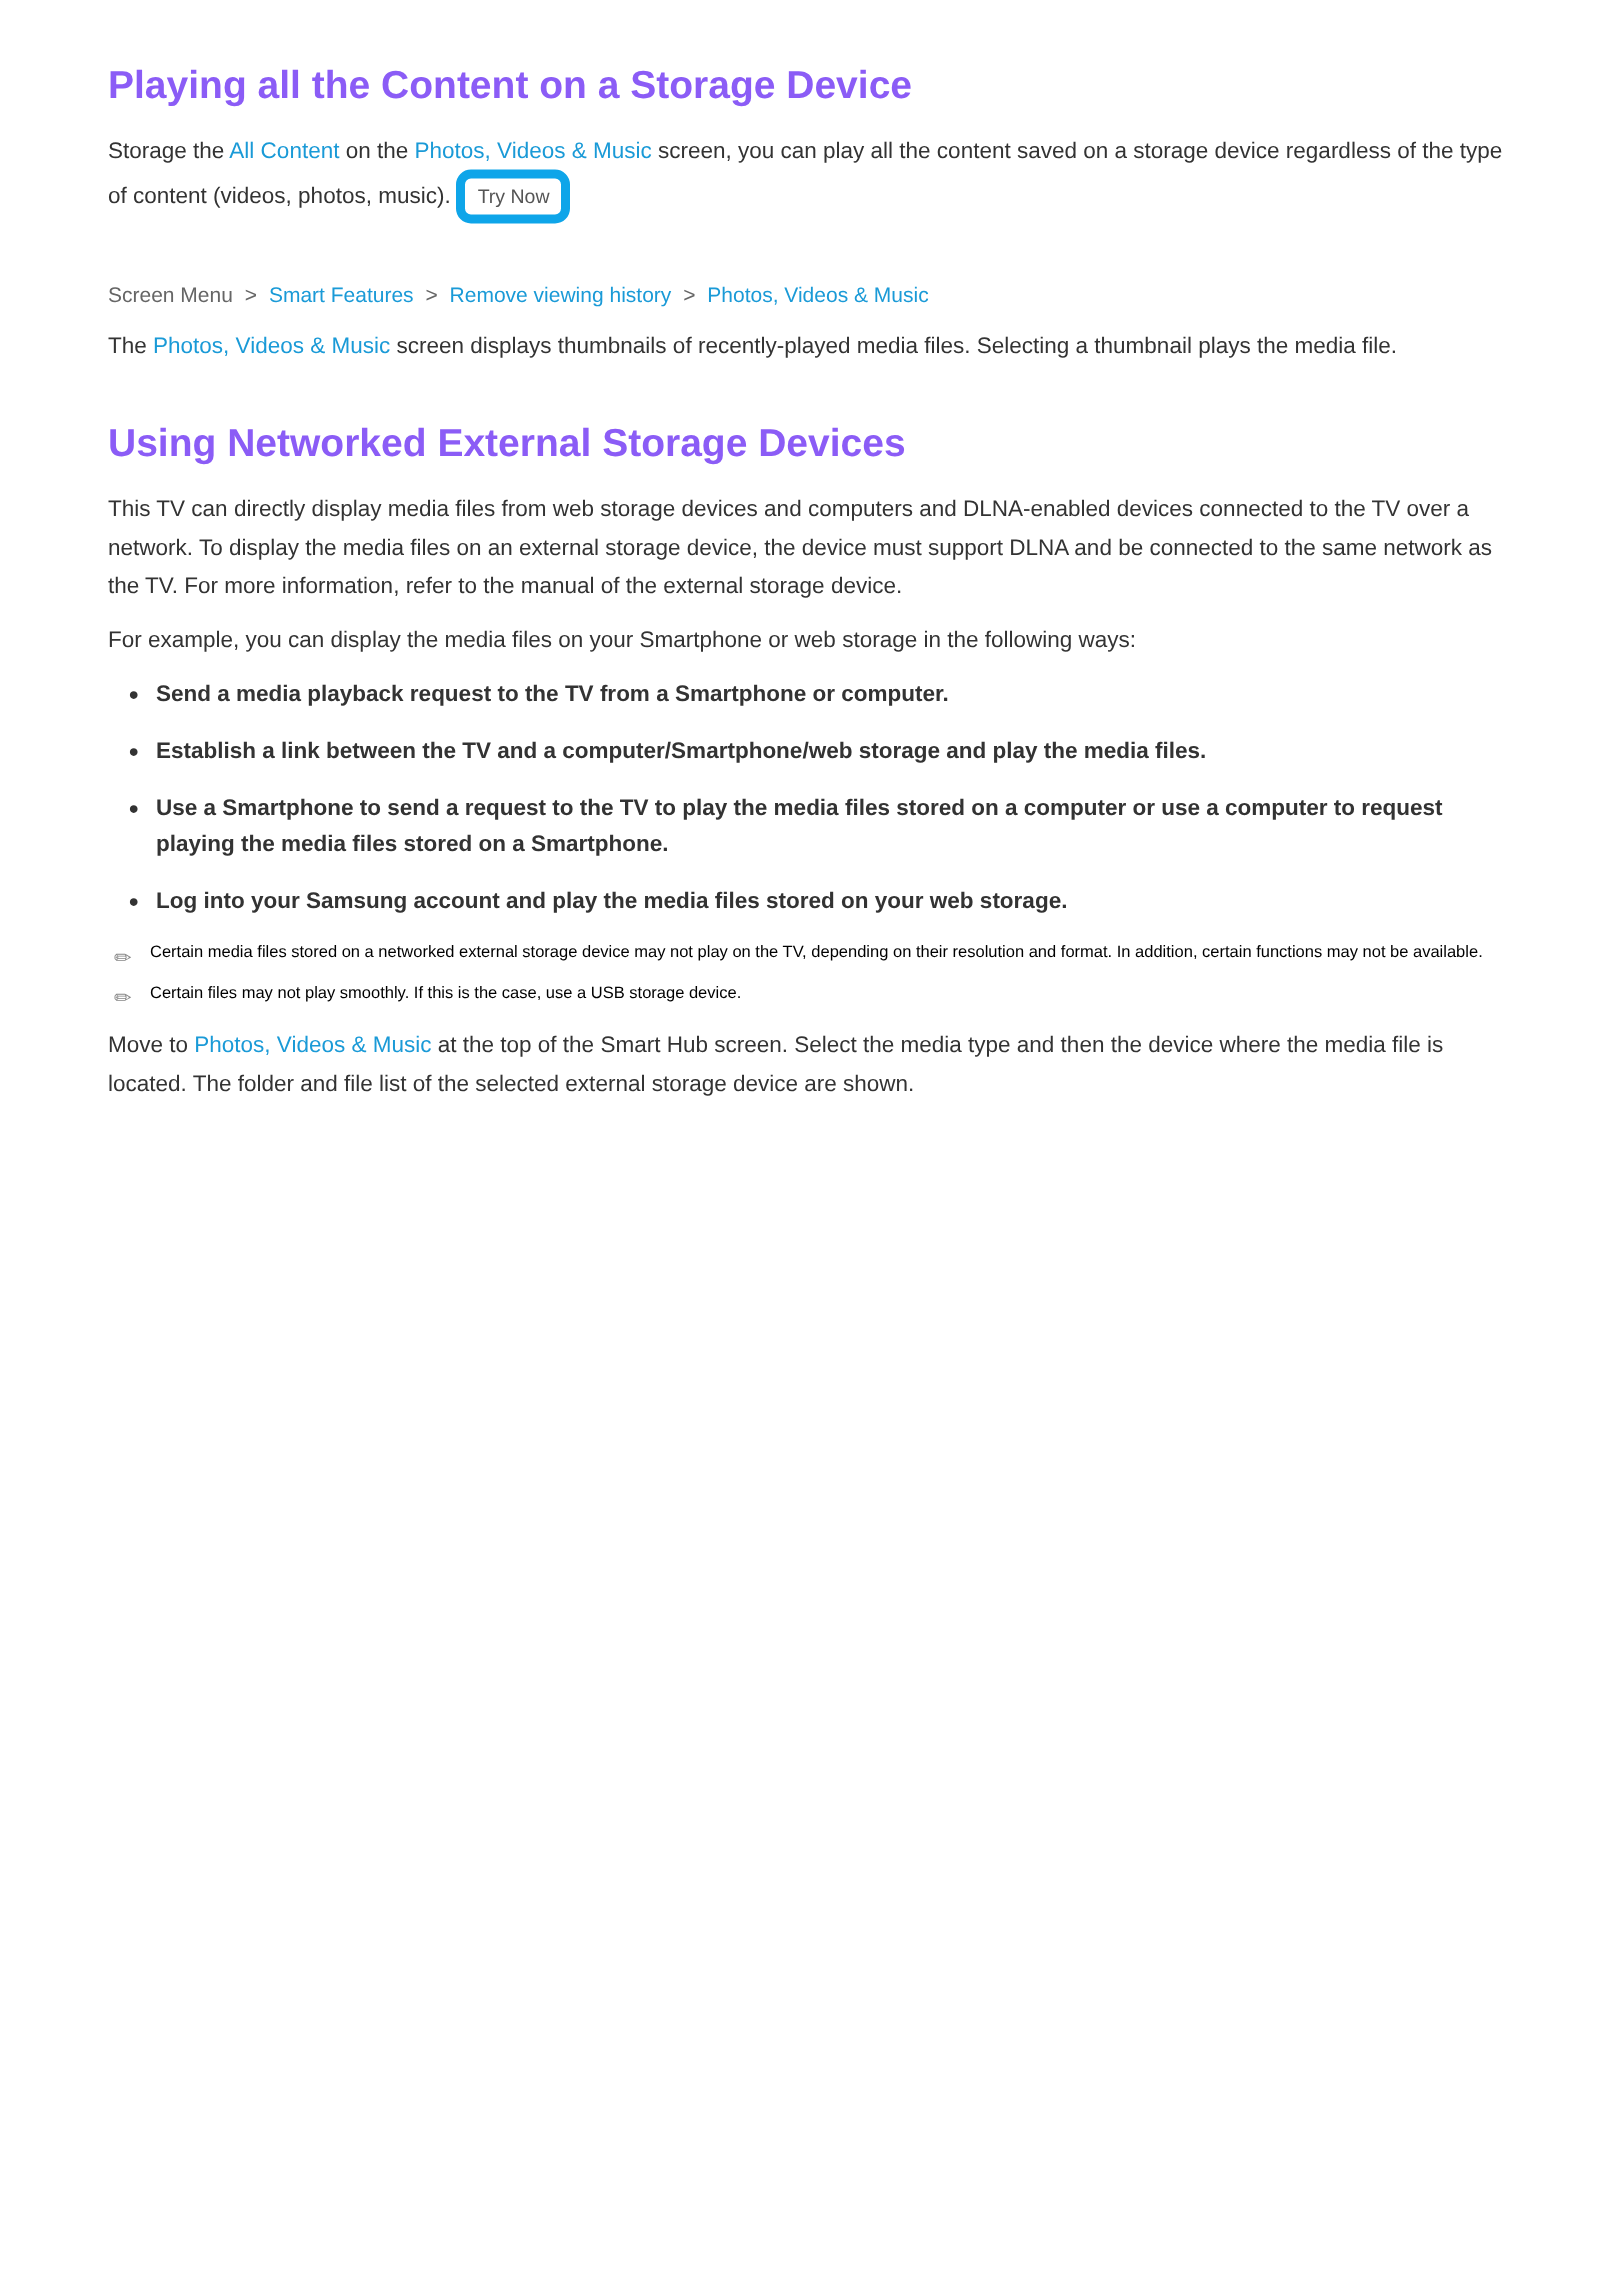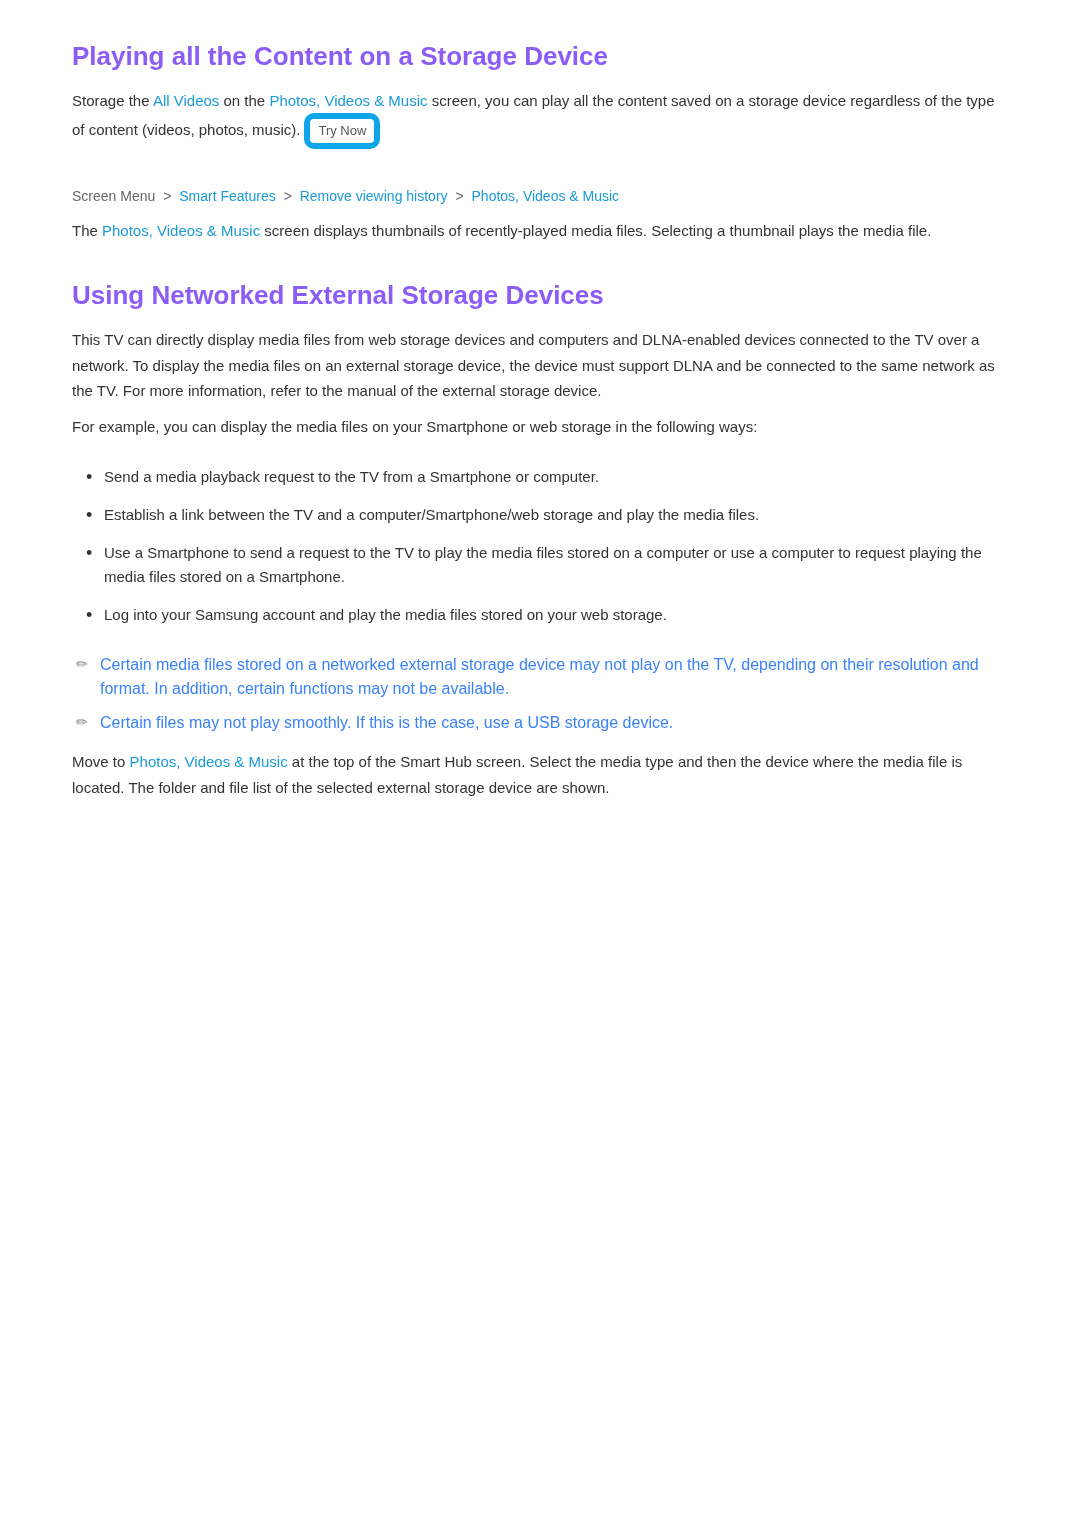--- a/index.html
+++ b/index.html
@@ -70,21 +70,22 @@
     }
 
     .breadcrumb .sep {
       margin: 0 4px;
       color: #666;
     }
 
     .bullet-list {
       list-style: none;
       padding-left: 10px;
-      margin: 26px 0;
+      margin: 12px 0;
+      font-weight: bold;
     }
 
     .bullet-list li {
       position: relative;
       padding-left: 22px;
       margin-bottom: 14px;
       font-size: 15px;
       color: #333;
       line-height: 1.6;
     }
@@ -101,22 +102,22 @@
     .note-list {
       list-style: none;
       padding-left: 0;
       margin: 14px 0;
     }
 
     .note-list li {
       position: relative;
       padding-left: 28px;
       margin-bottom: 10px;
-      font-size: 16px;
-      color: #3b82f6;
+      font-size: 11px;
+      color: #000000;
       line-height: 1.5;
     }
 
     .note-list li::before {
       content: '✏';
       position: absolute;
       left: 4px;
       top: 1px;
       font-size: 14px;
       color: #888;
@@ -124,21 +125,21 @@
   </style>
 </head>
 <body>
 
 <div class="page-container">
 
   <div class="section">
     <h2 class="section-title">Playing all the Content on a Storage Device</h2>
     <div class="section-body">
       <p>
-        <span>Storage the </span><a class="link-blue">All Videos</a><span> on the </span><a class="link-blue">Photos, Videos &amp; Music</a><span> screen, you can play all the content saved on a storage device regardless of the type of content (videos, photos, music).</span><span class="try-now-btn">Try Now</span>
+        <span>Storage the </span><a class="link-blue">All Content</a><span> on the </span><a class="link-blue">Photos, Videos &amp; Music</a><span> screen, you can play all the content saved on a storage device regardless of the type of content (videos, photos, music).</span><span class="try-now-btn">Try Now</span>
       </p>
     </div>
   </div>
 
   <div class="section">
     <div class="breadcrumb">
       <span>Screen Menu</span>
       <span class="sep">&gt;</span>
       <a class="link-blue">Smart Features</a>
       <span class="sep">&gt;</span>

